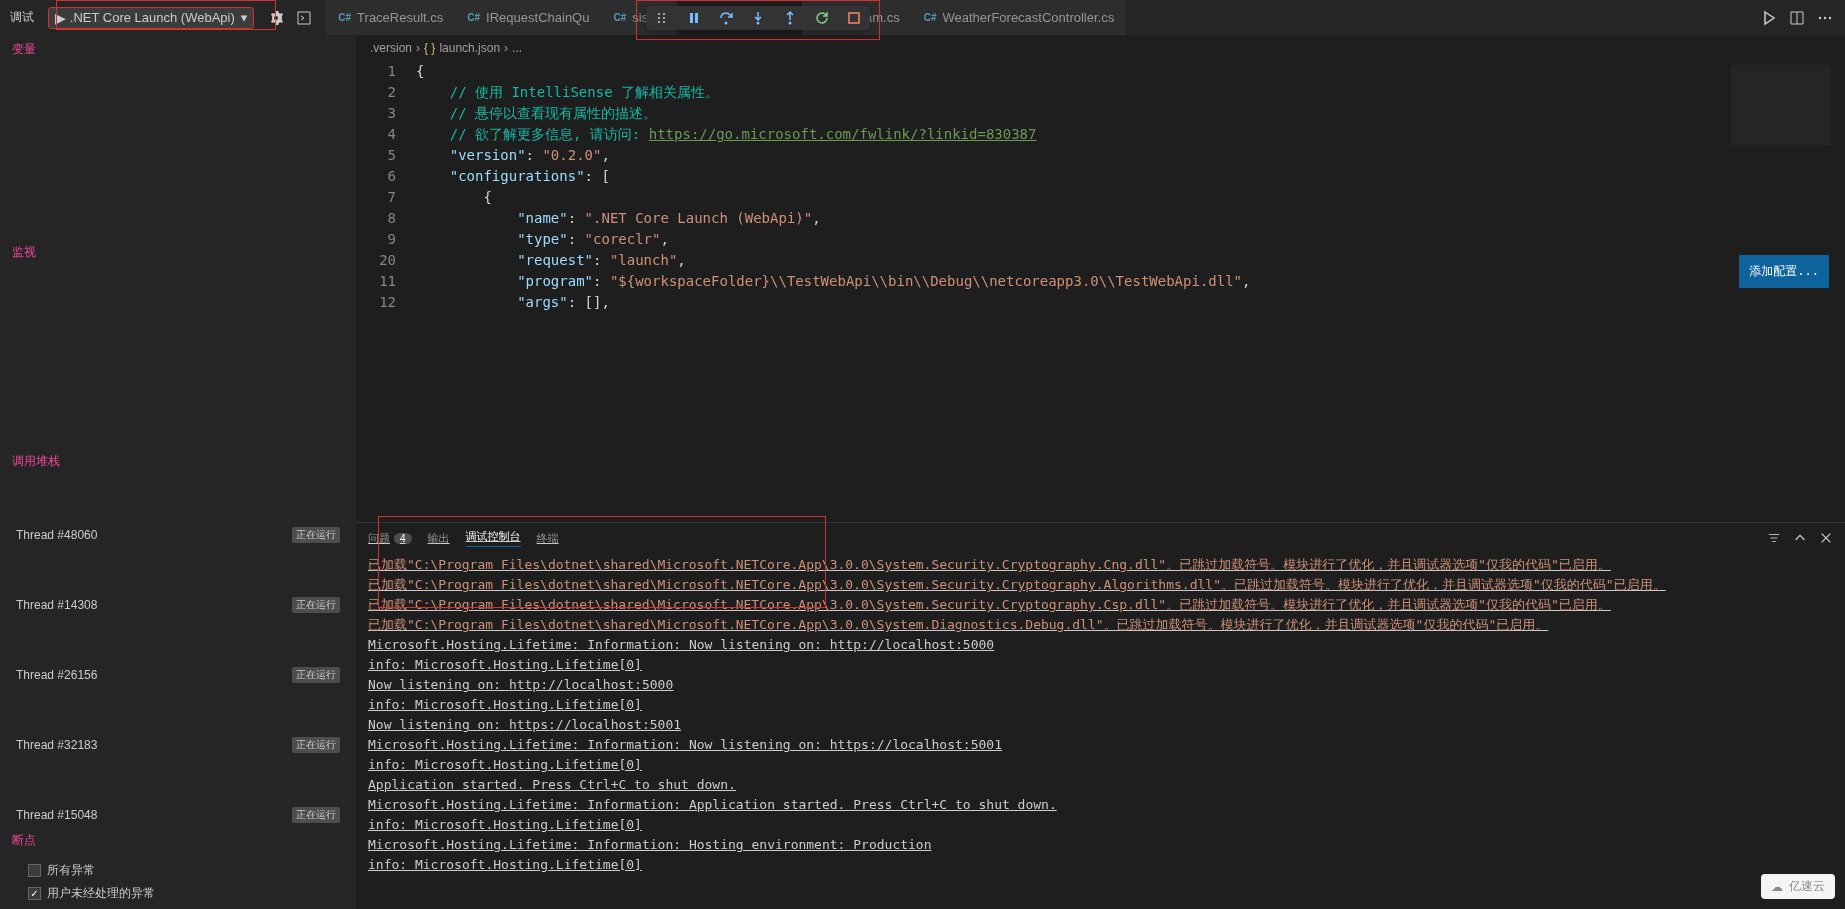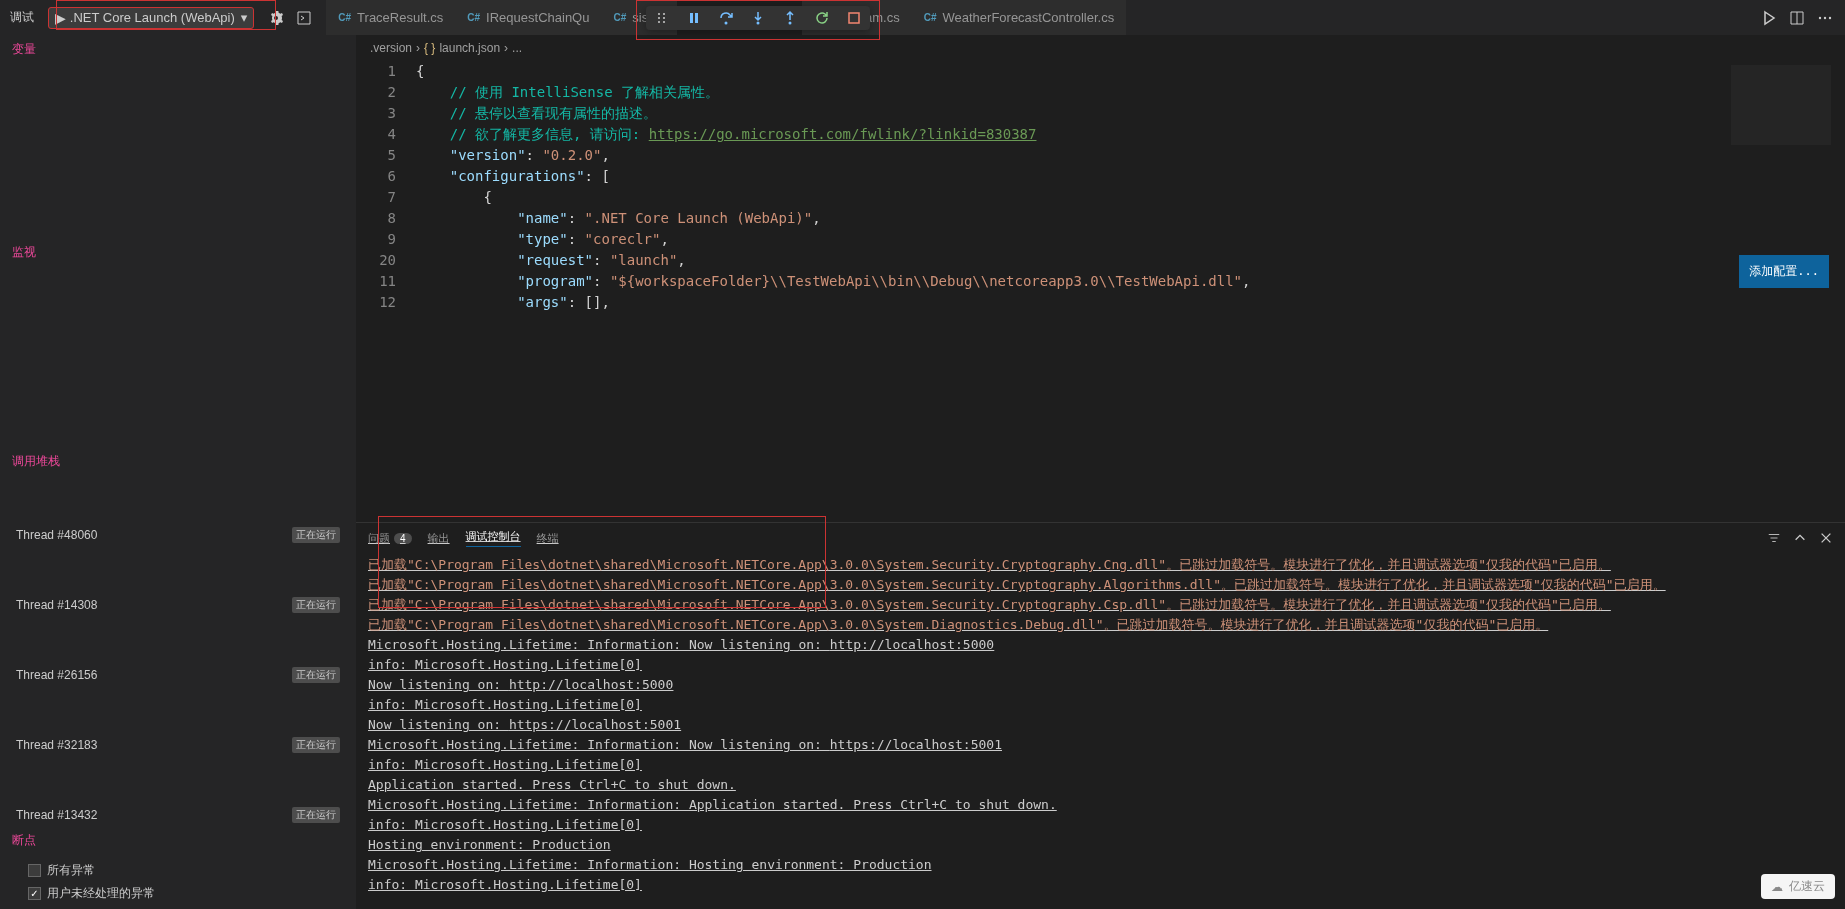--- a/index.html
+++ b/index.html
@@ -383,21 +383,21 @@
         </div>
         <div class="thread-item">
           <span class="thread-name">Thread #26156</span>
           <span class="thread-status">正在运行</span>
         </div>
         <div class="thread-item">
           <span class="thread-name">Thread #32183</span>
           <span class="thread-status">正在运行</span>
         </div>
         <div class="thread-item">
-          <span class="thread-name">Thread #13432</span>
+          <span class="thread-name">Thread #15048</span>
           <span class="thread-status">正在运行</span>
         </div>
       </div>
     <div class="sidebar-section header">断点</div>
     <div class="breakpoints-section">
       <div class="checkbox-row">
         <span class="checkbox"></span>
         <span>所有异常</span>
       </div>
       <div class="checkbox-row">
@@ -478,21 +478,20 @@
           <div class="white">Microsoft.Hosting.Lifetime: Information: Now listening on: <span class="link">http://localhost:5000</span></div>
           <div class="white">info: Microsoft.Hosting.Lifetime[0]</div>
           <div class="white">      Now listening on: <span class="link">http://localhost:5000</span></div>
           <div class="white">info: Microsoft.Hosting.Lifetime[0]</div>
           <div class="white">      Now listening on: <span class="link">https://localhost:5001</span></div>
           <div class="white">Microsoft.Hosting.Lifetime: Information: Now listening on: <span class="link">https://localhost:5001</span></div>
           <div class="white">info: Microsoft.Hosting.Lifetime[0]</div>
           <div class="white">      Application started. Press Ctrl+C to shut down.</div>
           <div class="white">Microsoft.Hosting.Lifetime: Information: Application started. Press Ctrl+C to shut down.</div>
           <div class="white">info: Microsoft.Hosting.Lifetime[0]</div>
-          <div class="white">      Hosting environment: Production</div>
           <div class="white">Microsoft.Hosting.Lifetime: Information: Hosting environment: Production</div>
           <div class="white">info: Microsoft.Hosting.Lifetime[0]</div>
         </div>
     </div>
   </div>
 </div>
 
 <div class="red-outline-box box1"></div>
 <div class="red-outline-box box2"></div>
 <div class="red-outline-box box3"></div>

